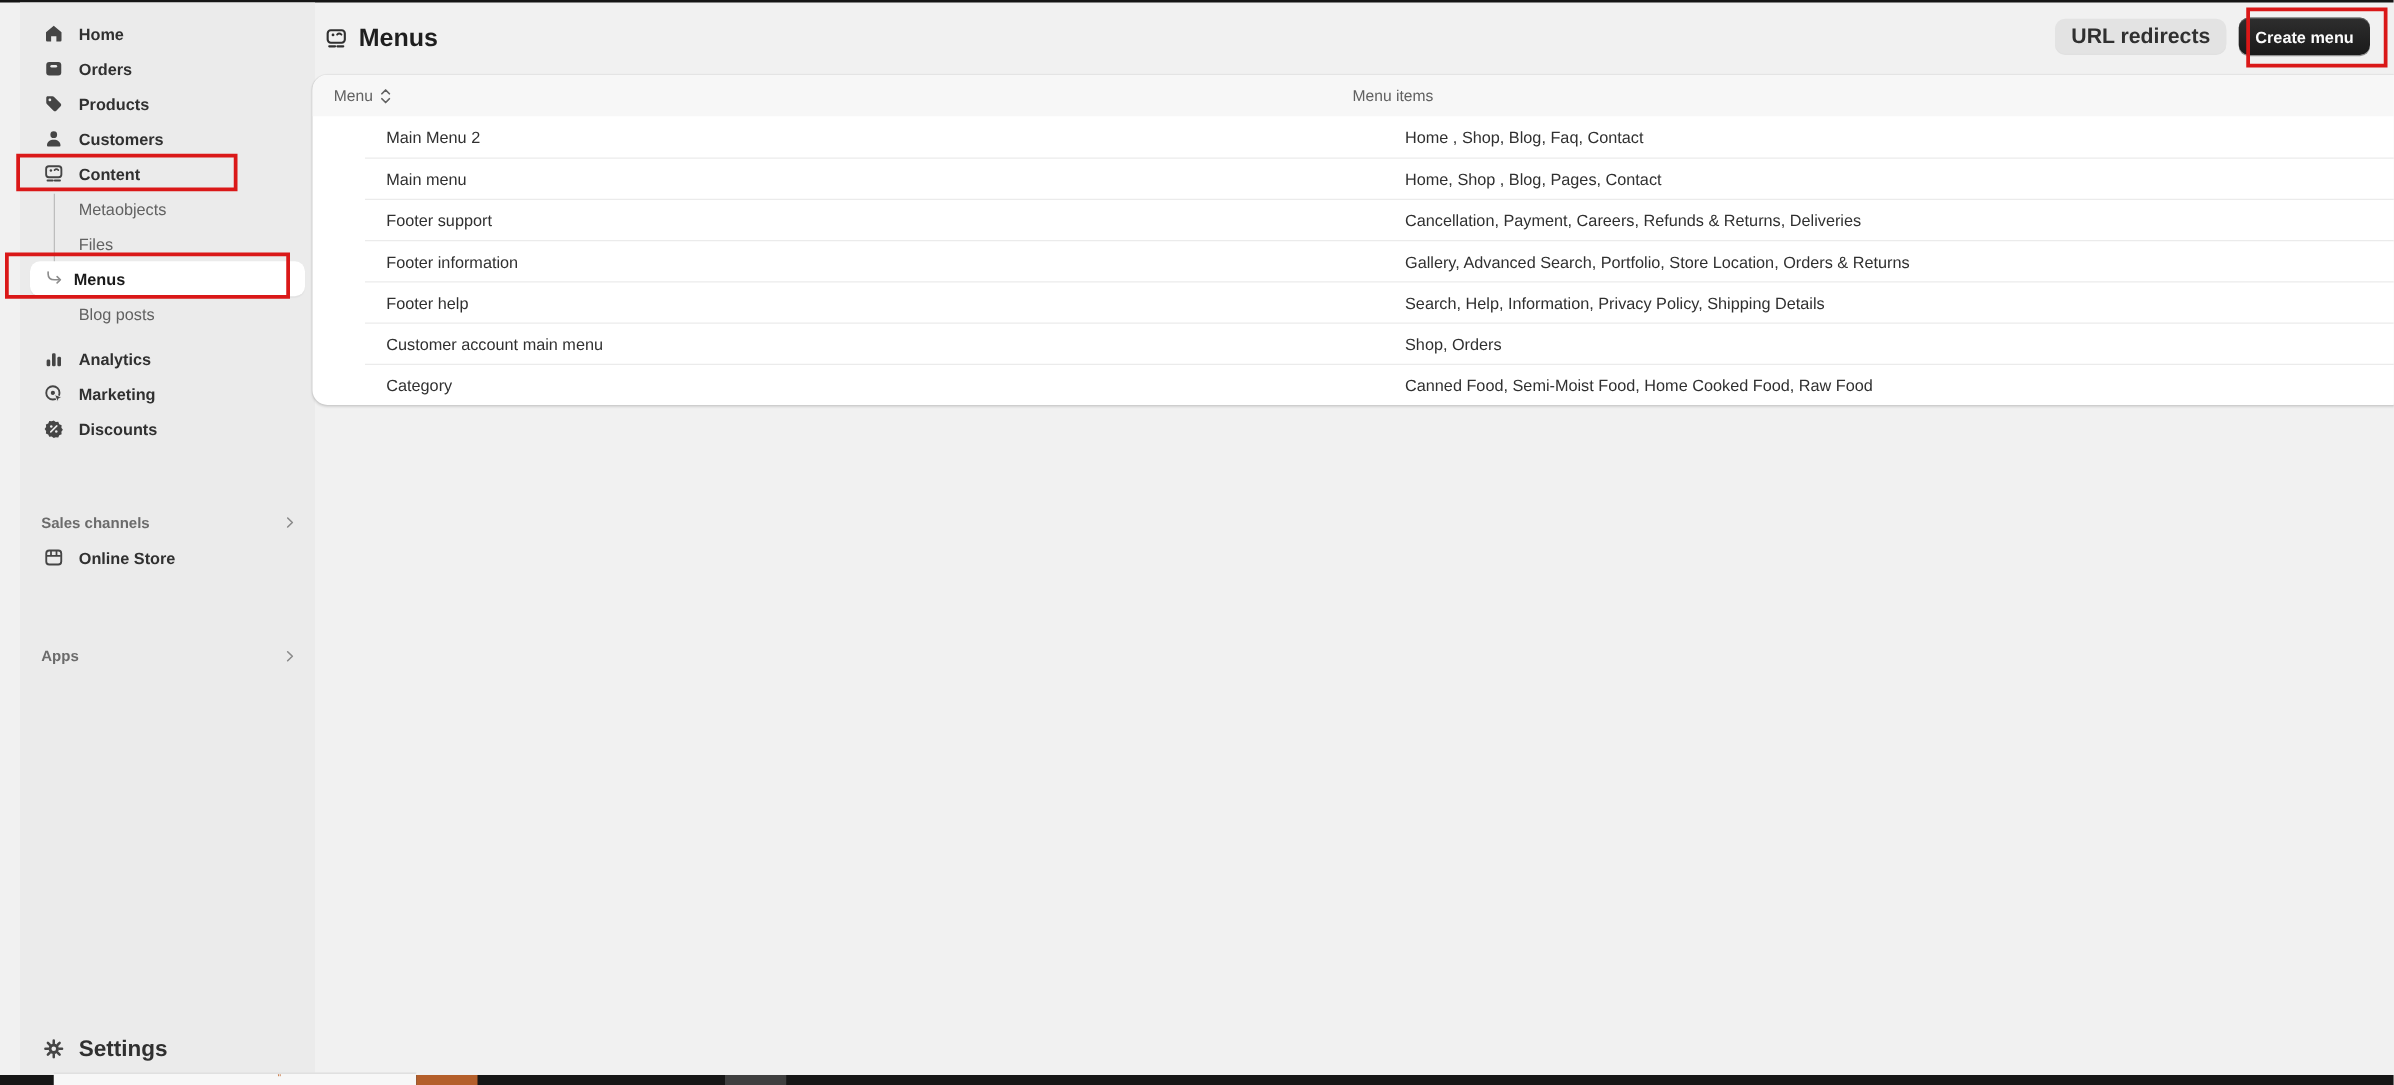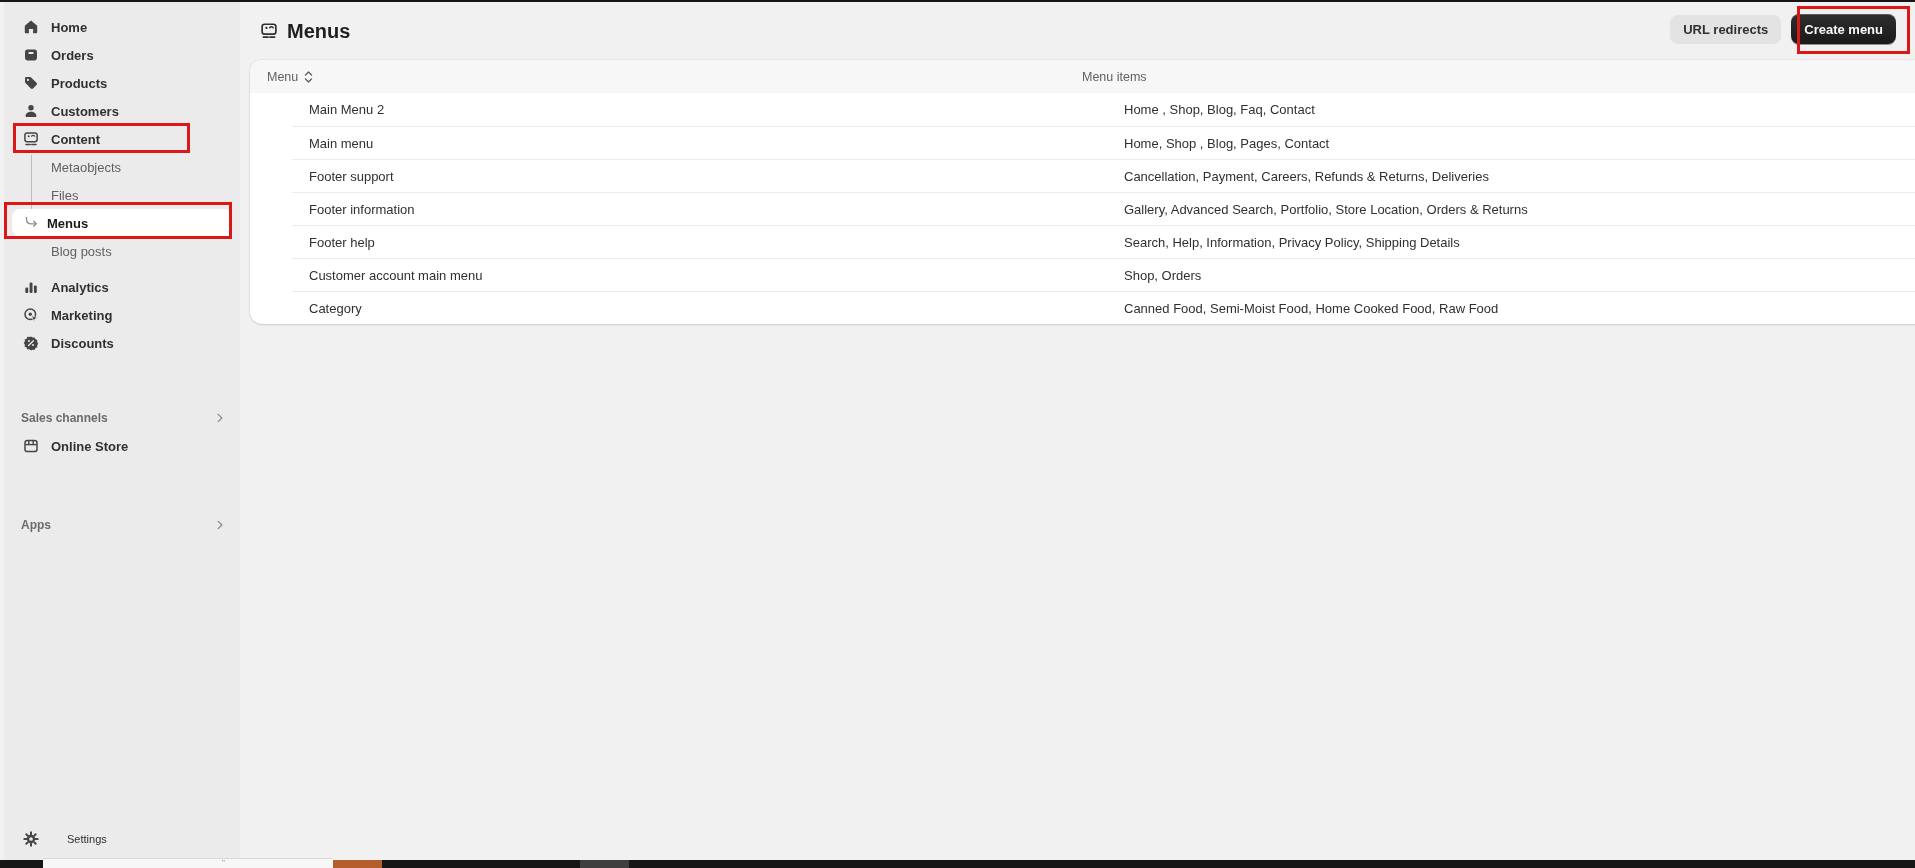--- a/index.html
+++ b/index.html
@@ -8,21 +8,21 @@
     position: relative;
     background: #f1f1f1;
     font-family: "Liberation Sans", sans-serif;
     overflow: hidden;
     color: #303030;
   }
   .topline { position: absolute; top: 0; left: 0; width: 1915px; height: 2px; background: #161616; }
 
   
   .sidebar {
-    position: absolute; top: 2px; left: 4px; bottom: 8px; width: 236px;
+    position: absolute; top: 2px; left: 16px; bottom: 8px; width: 236px;
     background: #ebebeb;
   }
   .nav { position: absolute; top: 11px; left: 0; right: 0; }
   .nav-item {
     height: 28px; display: flex; align-items: center;
     padding: 0 8px 0 19px; gap: 12px;
     font-size: 13px; font-weight: 600; color: #303030; cursor: pointer;
   }
   .nav-item .ic { width: 16px; height: 16px; flex: none; display: flex; align-items: center; justify-content: center; }
   .sub-item {
@@ -36,22 +36,22 @@
     box-shadow: 0 1px 1px rgba(0,0,0,.04);
   }
   .tree-line { position: absolute; left: 27px; top: 153px; width: 1px; height: 64px; background: #bdbdbd; }
   .spacer8 { height: 8px; } .spacer12 { height: 12px; } .spacer16 { height: 16px; }
   .section-header {
     height: 28px; display: flex; align-items: center; justify-content: space-between;
     padding: 0 14px 0 17px; font-size: 12px; font-weight: 600; color: #6b6b6b; cursor: pointer; margin-top: 35px;
   }
   .settings-item {
     position: absolute; left: 0; right: 0; bottom: 7px;
-    height: 28px; display: flex; align-items: center; padding-left: 19px; gap: 28px;
-    font-size: 11px; font-weight: 400; color: #303030; cursor: pointer;
+    height: 28px; display: flex; align-items: center; padding-left: 19px; gap: 12px;
+    font-size: 18px; font-weight: 700; color: #303030; cursor: pointer;
   }
 
   
   .redbox { position: absolute; border: 3px solid #da1818; z-index: 20; pointer-events: none; }
   .redbox.content-box { left: 13px; top: 123px; width: 177px; height: 30px; }
   .redbox.menus-box { left: 4px; top: 202px; width: 228px; height: 37px; }
   .redbox.create-box { left: 1797px; top: 6px; width: 113px; height: 48px; }
 
   
   .page-title {
@@ -59,21 +59,21 @@
     display: flex; align-items: center; gap: 9px;
     font-size: 20px; font-weight: 700; color: #1f1f1f;
   }
   .page-title .ic { width: 18px; height: 18px; display: flex; }
   .header-actions {
     position: absolute; top: 14px; right: 19px; height: 30px;
     display: flex; align-items: center; gap: 10px; z-index: 5;
   }
   .btn-secondary {
     height: 28px; padding: 0 13px; border: none; border-radius: 8px;
-    background: #e3e3e3; color: #303030; font-size: 13px; font-weight: 600;
+    background: #e3e3e3; color: #303030; font-size: 17px; font-weight: 600;
     font-family: "Liberation Sans", sans-serif; cursor: pointer;
     box-shadow: 0 1px 0 rgba(0,0,0,.07);
   }
   .btn-primary {
     height: 30px; padding: 0 13px; border: none; border-radius: 8px;
     background: linear-gradient(#2e2e2e, #1a1a1a); color: #fafafa;
     font-size: 13px; font-weight: 700; font-family: "Liberation Sans", sans-serif; cursor: pointer;
     box-shadow: inset 0 1px 0 rgba(255,255,255,.22), 0 1px 0 rgba(0,0,0,.4);
   }
 

